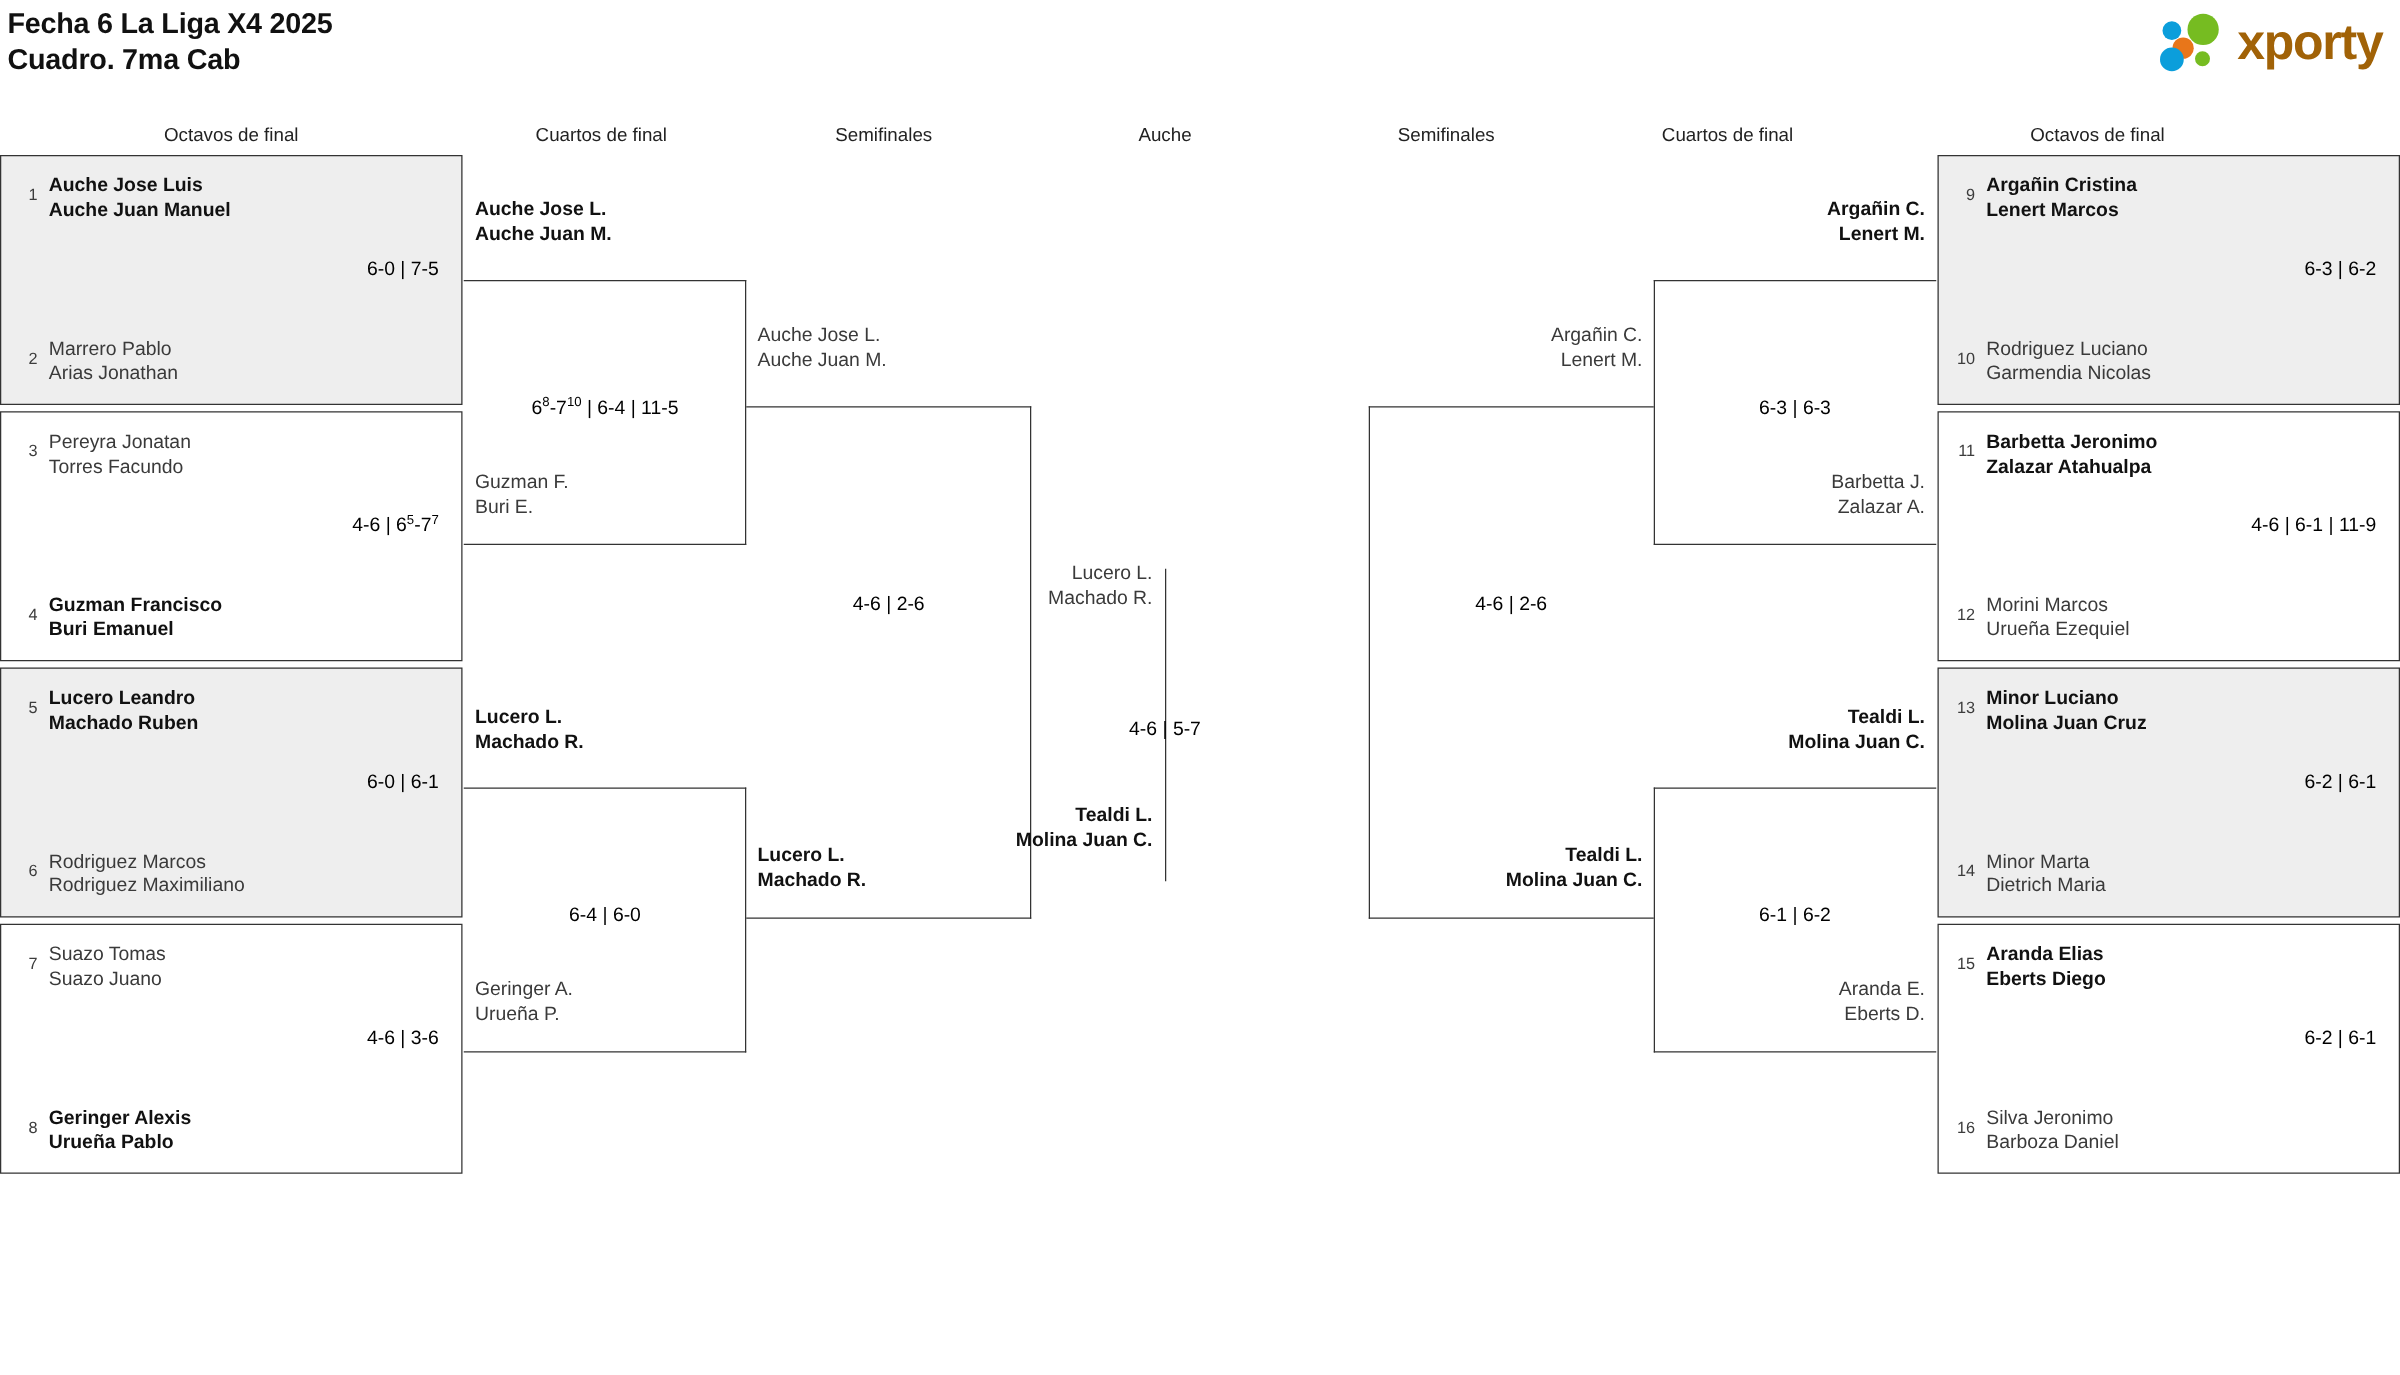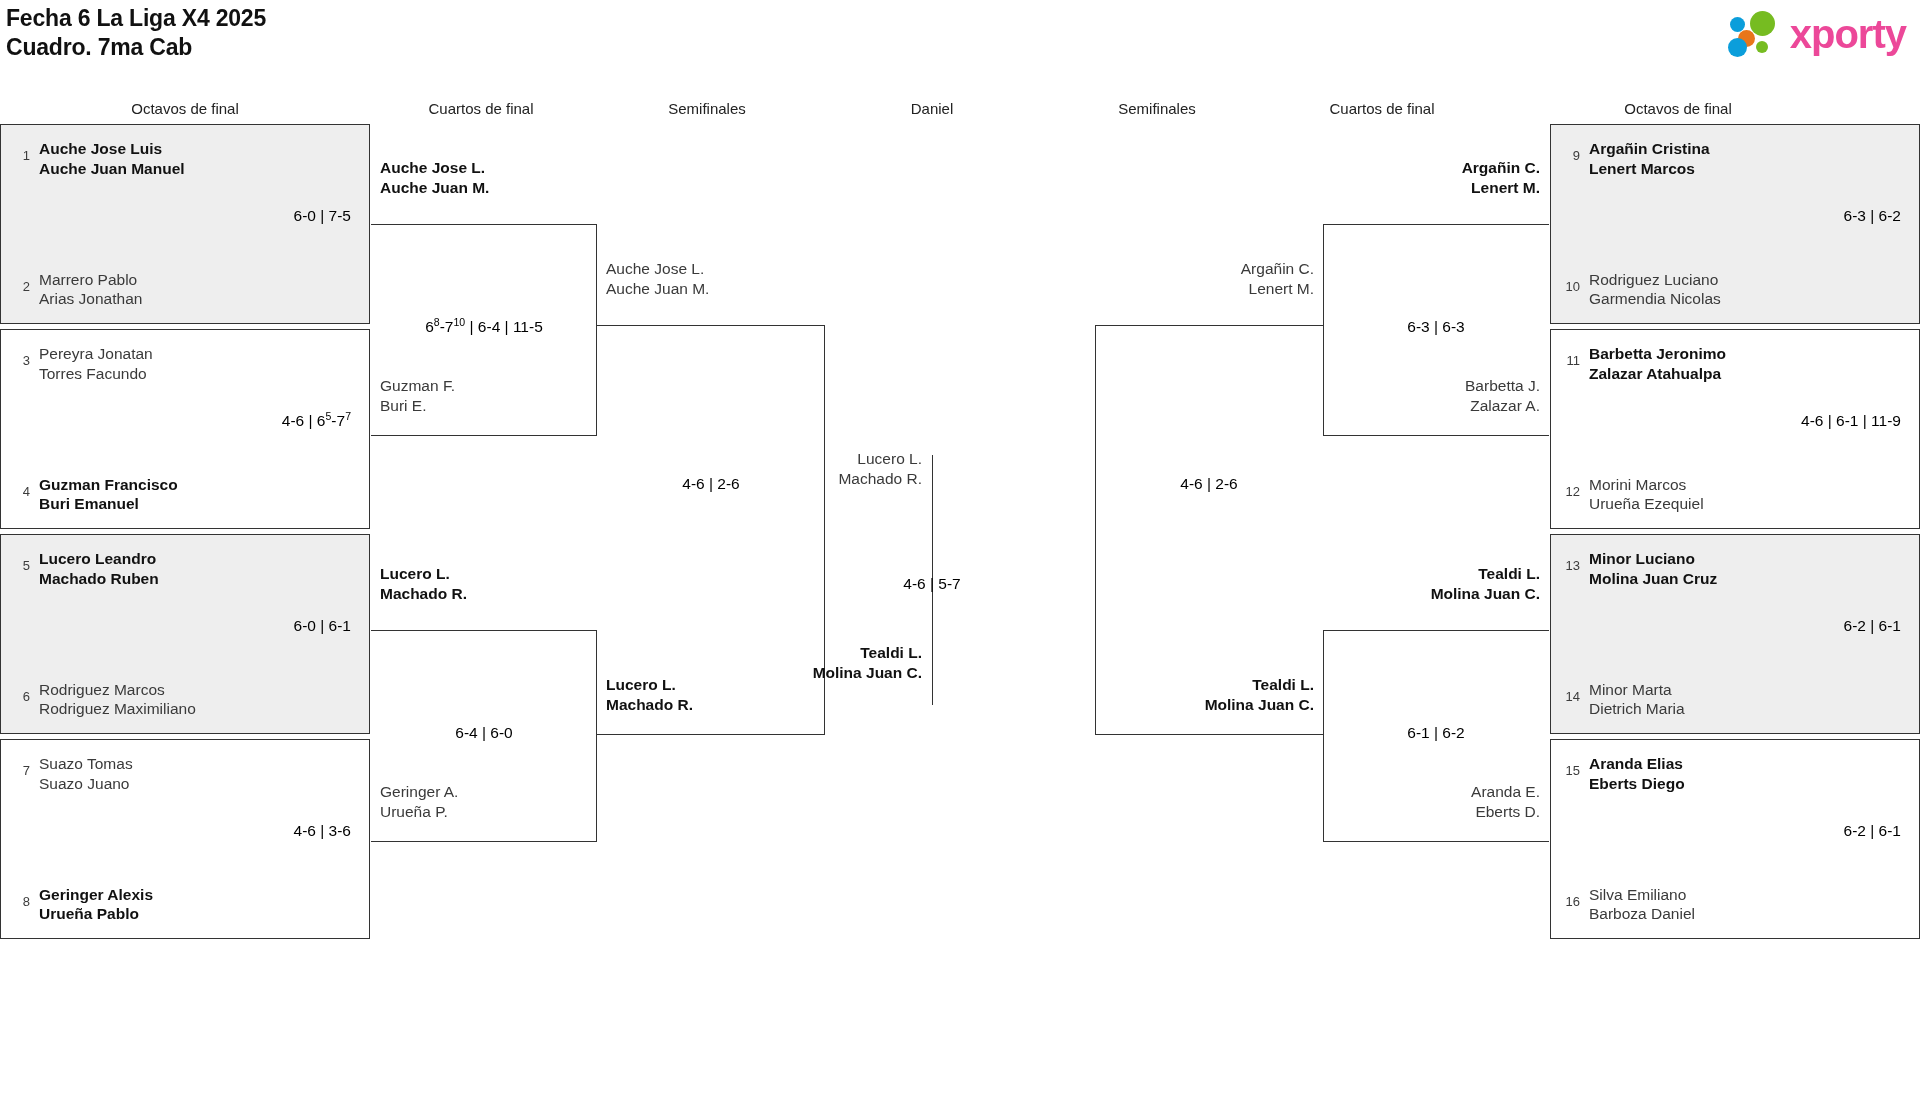--- a/index.html
+++ b/index.html
@@ -17,21 +17,21 @@
 
   
   .logo{position:absolute;right:14px;top:8px;height:52px;display:flex;align-items:center;gap:6px;}
   .logo-dots{position:relative;width:56px;height:46px;}
   .logo-dots i{position:absolute;border-radius:50%;display:block;}
   .d1{width:15px;height:15px;background:#0b9edb;left:2px;top:6px;}
   .d2{width:25px;height:25px;background:#76bc21;left:22px;top:0px;}
   .d3{width:17px;height:17px;background:#e8761a;left:10px;top:19px;}
   .d4{width:19px;height:19px;background:#0b9edb;left:0px;top:27px;}
   .d5{width:12px;height:12px;background:#76bc21;left:28px;top:30px;}
-  .logo-text{font-size:40px;font-weight:bold;color:#ec4899;letter-spacing:-1px;line-height:1;}
+  .logo-text{font-size:40px;font-weight:bold;color:#a16207;letter-spacing:-1px;line-height:1;}
 
   
   .round-head{position:absolute;font-size:15px;color:#222;text-align:center;top:100px;white-space:nowrap;}
 
   
   .bracket{position:absolute;left:0;top:0;width:1920px;height:1100px;}
 
   
   .r16{position:absolute;box-sizing:border-box;border:1px solid #333;width:370px;height:200px;}
   .r16.grey{background:#eeeeee;}
@@ -74,21 +74,21 @@
         <i class="d5"></i>
     </div>
     <div class="logo-text">xporty</div>
   </div>
 </div>
 
 <div class="bracket" id="bracket">
     <div class="round-head" style="left:75px;width:220px;">Octavos de final</div>
     <div class="round-head" style="left:371px;width:220px;">Cuartos de final</div>
     <div class="round-head" style="left:597px;width:220px;">Semifinales</div>
-    <div class="round-head" style="left:822px;width:220px;">Daniel</div>
+    <div class="round-head" style="left:822px;width:220px;">Auche</div>
     <div class="round-head" style="left:1047px;width:220px;">Semifinales</div>
     <div class="round-head" style="left:1272px;width:220px;">Cuartos de final</div>
     <div class="round-head" style="left:1568px;width:220px;">Octavos de final</div>
     <div class="r16 grey" style="left:0px;top:124px;">
       <div class="pl win top">
         <div class="seed">1</div>
         <div class="nm">
           <div>Auche Jose Luis</div>
           <div>Auche Juan Manuel</div>
         </div>
@@ -208,21 +208,21 @@
       <div class="pl win top">
         <div class="seed">15</div>
         <div class="nm">
           <div>Aranda Elias</div>
           <div>Eberts Diego</div>
         </div>
       </div>
       <div class="pl lose bot">
         <div class="seed">16</div>
         <div class="nm">
-          <div>Silva Emiliano</div>
+          <div>Silva Jeronimo</div>
           <div>Barboza Daniel</div>
         </div>
       </div>
       <div class="score" style="left:0;right:18px;text-align:right;top:82px;">6-2 | 6-1</div>
     </div>
     <div class="bx" style="left:371px;top:224px;width:226px;height:212px;border:1px solid #333;border-left:none;"></div>
     <div class="nmpair win" style="left:380px;text-align:left;top:158px;">
       <div>Auche Jose L.</div>
       <div>Auche Juan M.</div>
     </div>

